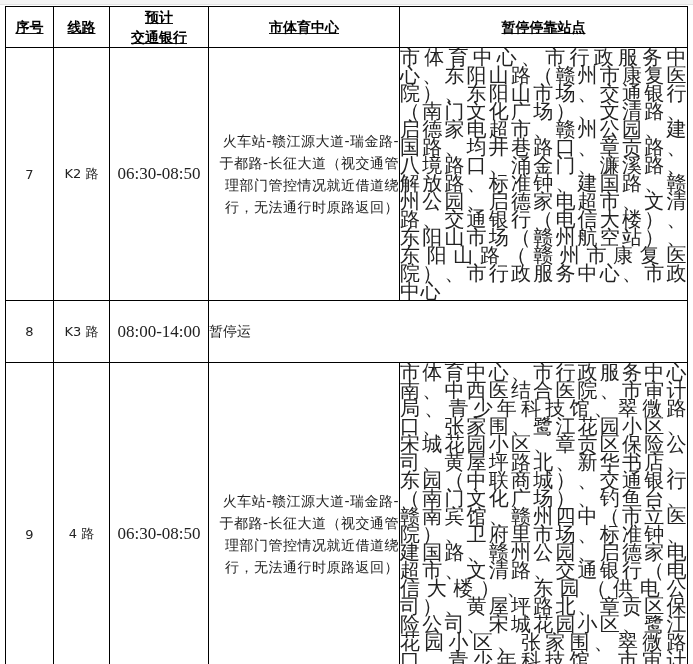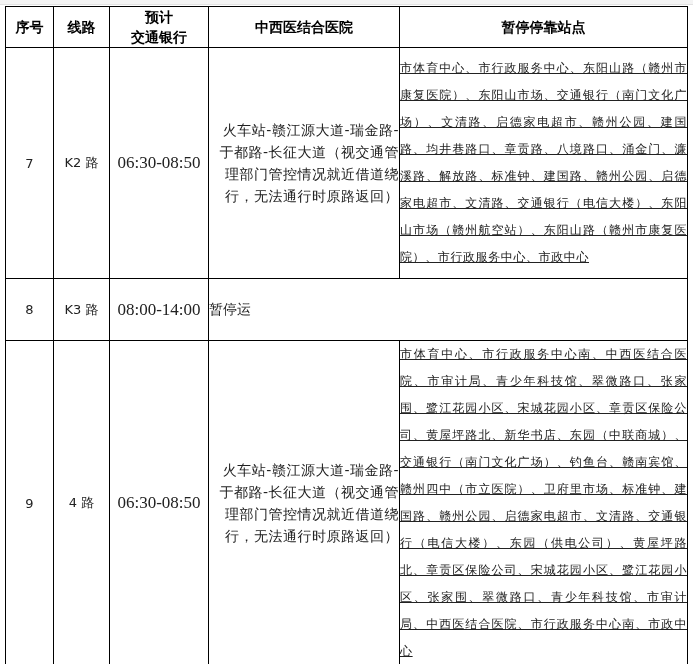--- a/index.html
+++ b/index.html
@@ -35,48 +35,47 @@
       padding: 0;
       vertical-align: middle;
     }
     th {
       font-weight: bold;
       font-size: 14px;
       text-align: center;
       line-height: 20px;
       color: #000;
     }
-    .hdr-row { height: 40px; }
+    .hdr-row { height: 40px; text-decoration: underline; }
     .hdr-two { display: block; }
     td.num, td.line, td.time {
       text-align: center;
       font-size: 13px;
       color: #222;
     }
     td.time {
       font-family: Liberation Serif, serif;
       font-size: 17px;
       letter-spacing: 0;
     }
     td.route {
       font-size: 14px;
       line-height: 22px;
       padding: 0 4px 0 8px;
       text-align: right;
       color: #222;
       letter-spacing: 0.5px;
     }
     td.stops {
-      font-size: 12px;
-      line-height: 27px;
+      font-size: 20px;
+      line-height: 18px;
       padding: 2px 4px 2px 8px;
       text-align: justify;
       color: #222;
       letter-spacing: 0.6px;
-      text-decoration: underline;
     }
     td.suspended {
       font-size: 14px;
       color: #222;
     }
     .row7 { height: 231px; }
     .row8 { height: 62px; }
     .row9 { height: 308px; }
     .bottom-row { height: 20px; }
   </style>
@@ -94,21 +93,21 @@
     <col style="width:288px">
   </colgroup>
   <thead>
     <tr class="hdr-row">
       <th>序号</th>
       <th>线路</th>
       <th>
         <span class="hdr-two">预计</span>
         <span class="hdr-two">交通银行</span>
       </th>
-      <th>中西医结合医院</th>
+      <th>市体育中心</th>
       <th>暂停停靠站点</th>
     </tr>
   </thead>
   <tbody>
     <tr class="row7">
       <td class="num">7</td>
       <td class="line">K2 路</td>
       <td class="time">06:30-08:50</td>
       <td class="route">火车站-赣江源大道-瑞金路-于都路-长征大道（视交通管理部门管控情况就近借道绕行，无法通行时原路返回）</td>
       <td class="stops">市体育中心、市行政服务中心、东阳山路（赣州市康复医院）、东阳山市场、交通银行（南门文化广场）、文清路、启德家电超市、赣州公园、建国路、均井巷路口、章贡路、八境路口、涌金门、濂溪路、解放路、标准钟、建国路、赣州公园、启德家电超市、文清路、交通银行（电信大楼）、东阳山市场（赣州航空站）、东阳山路（赣州市康复医院）、市行政服务中心、市政中心</td>

